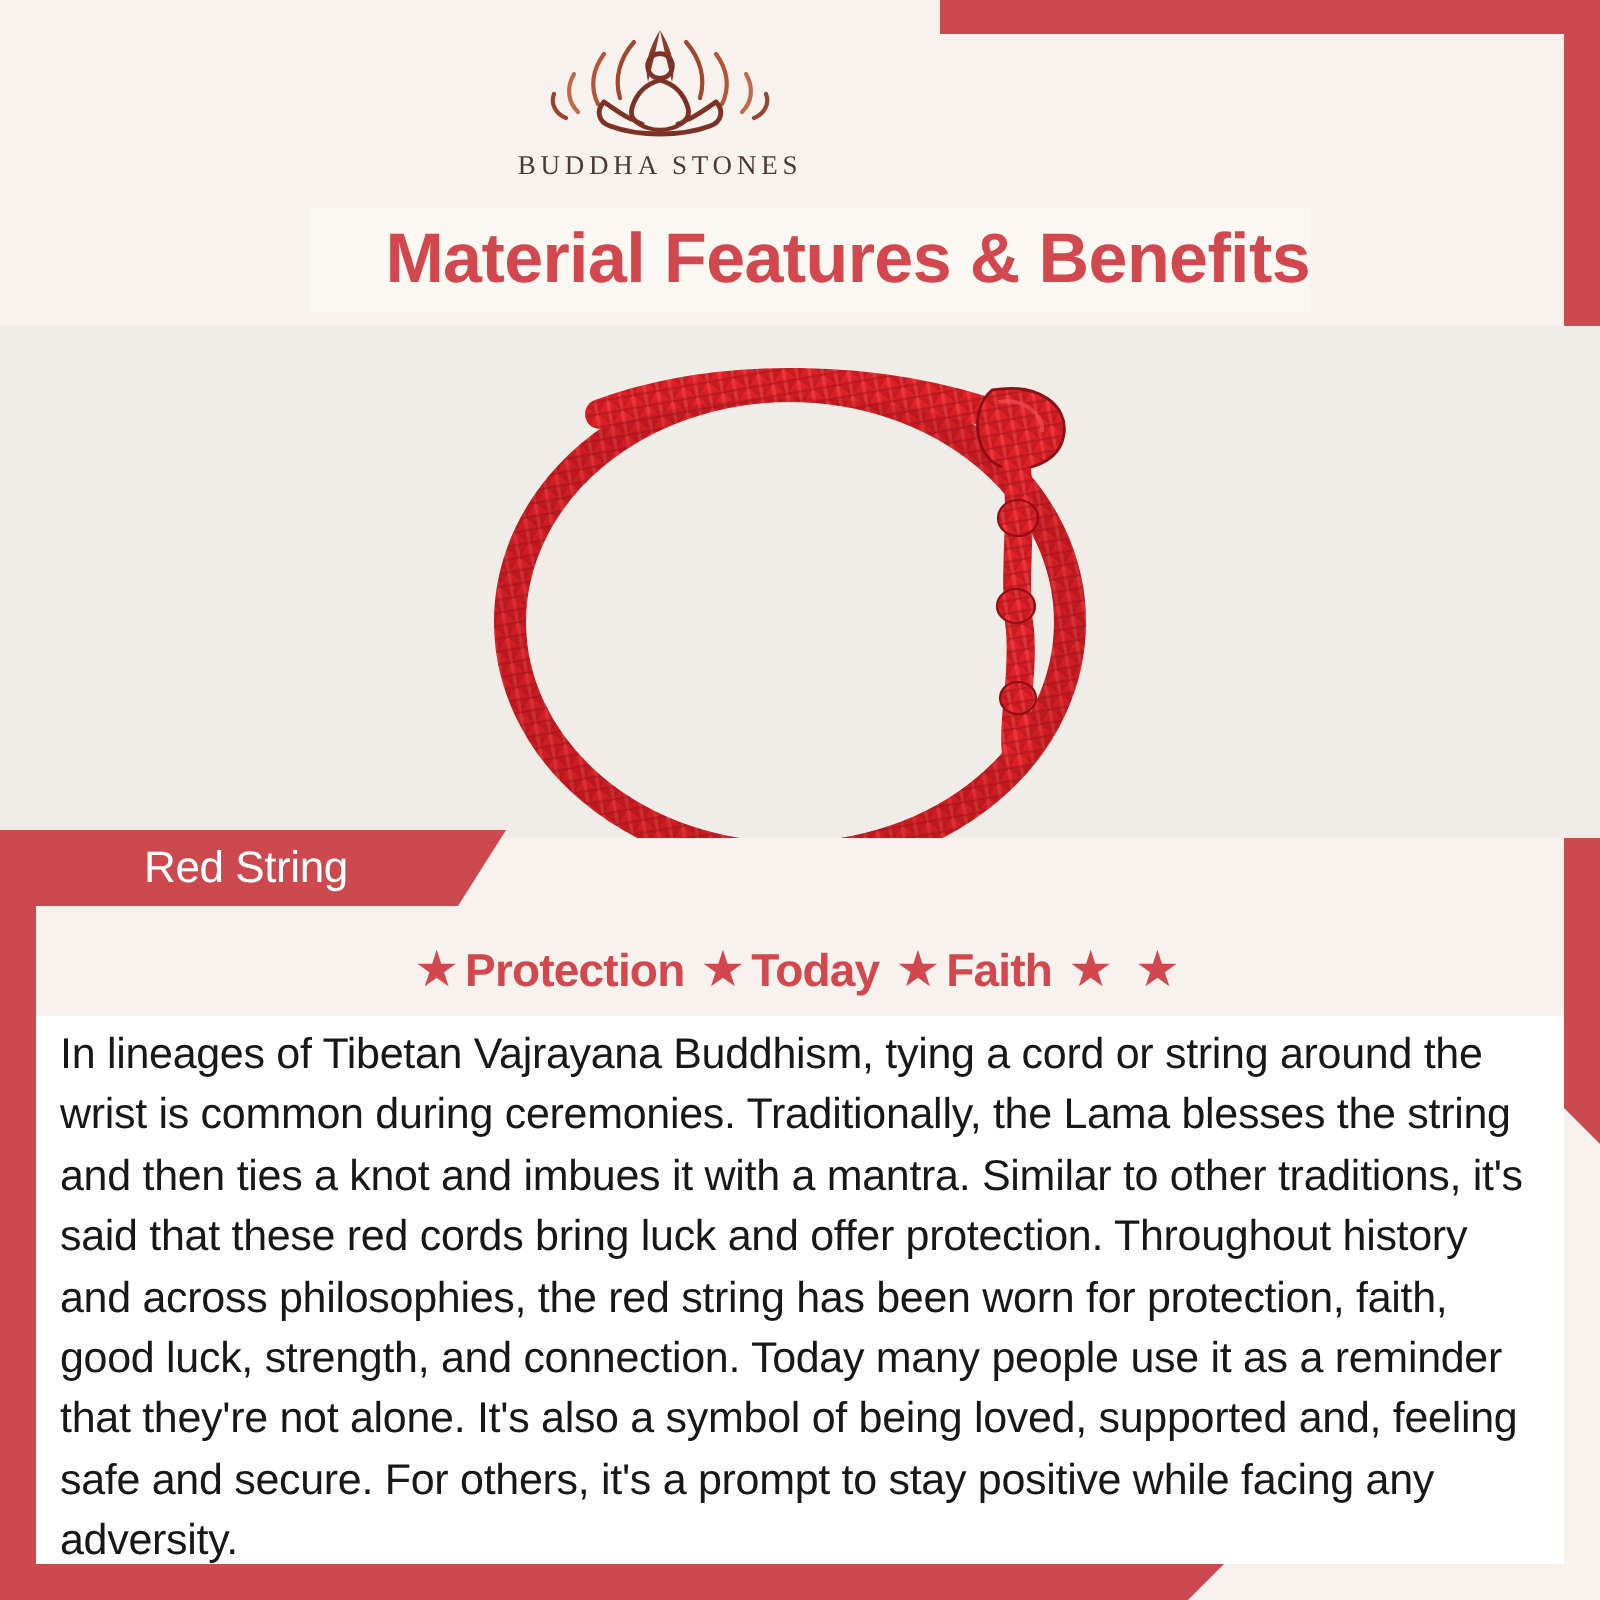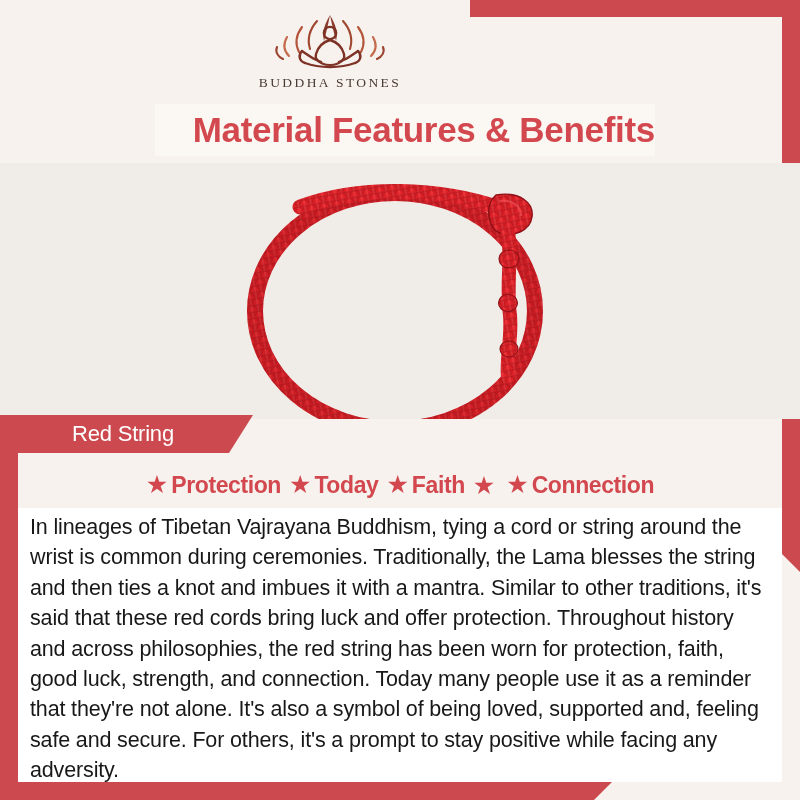--- a/index.html
+++ b/index.html
@@ -274,21 +274,20 @@
     </span>
     <span class="feature">
       <span class="star">★</span>
       <span class="feature-label">Faith</span>
     </span>
     <span class="feature">
       <span class="star">★</span>
     </span>
     <span class="feature">
       <span class="star">★</span>
-      <span class="feature-label">Connection</span>
     </span>
   </div>
 
   <div class="copy-panel">
     <span class="copy-text">In lineages of Tibetan Vajrayana Buddhism, tying a cord or string around the wrist is common during ceremonies. Traditionally, the Lama blesses the string and then ties a knot and imbues it with a mantra. Similar to other traditions, it's said that these red cords bring luck and offer protection. Throughout history and across philosophies, the red string has been worn for protection, faith, good luck, strength, and connection. Today many people use it as a reminder that they're not alone. It's also a symbol of being loved, supported and, feeling safe and secure. For others, it's a prompt to stay positive while facing any adversity.</span>
   </div>
 
 </div>
 
 </body></html>

